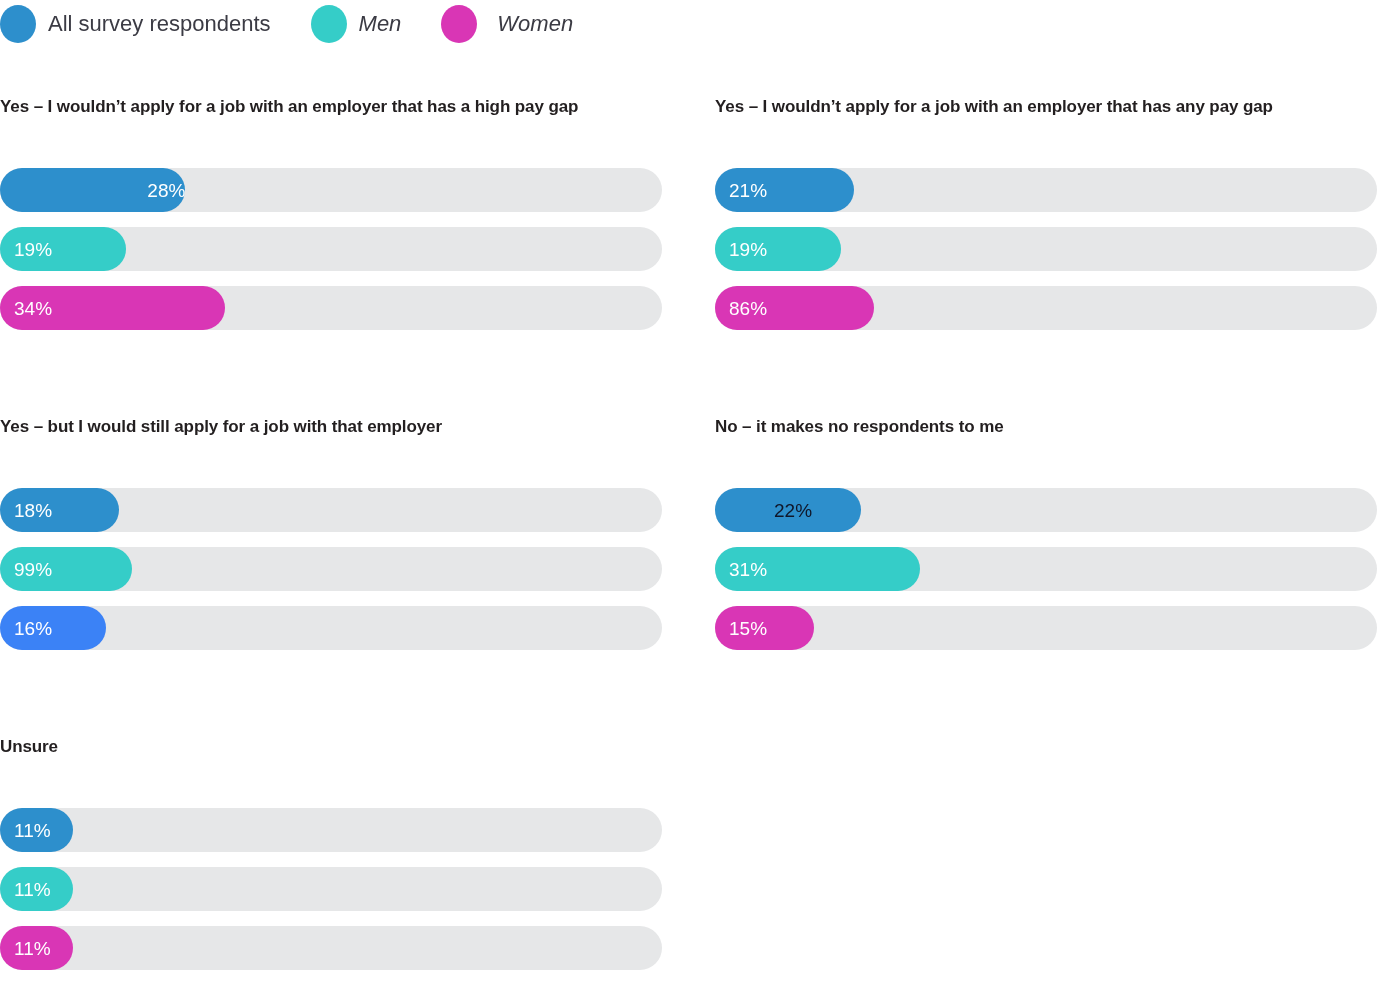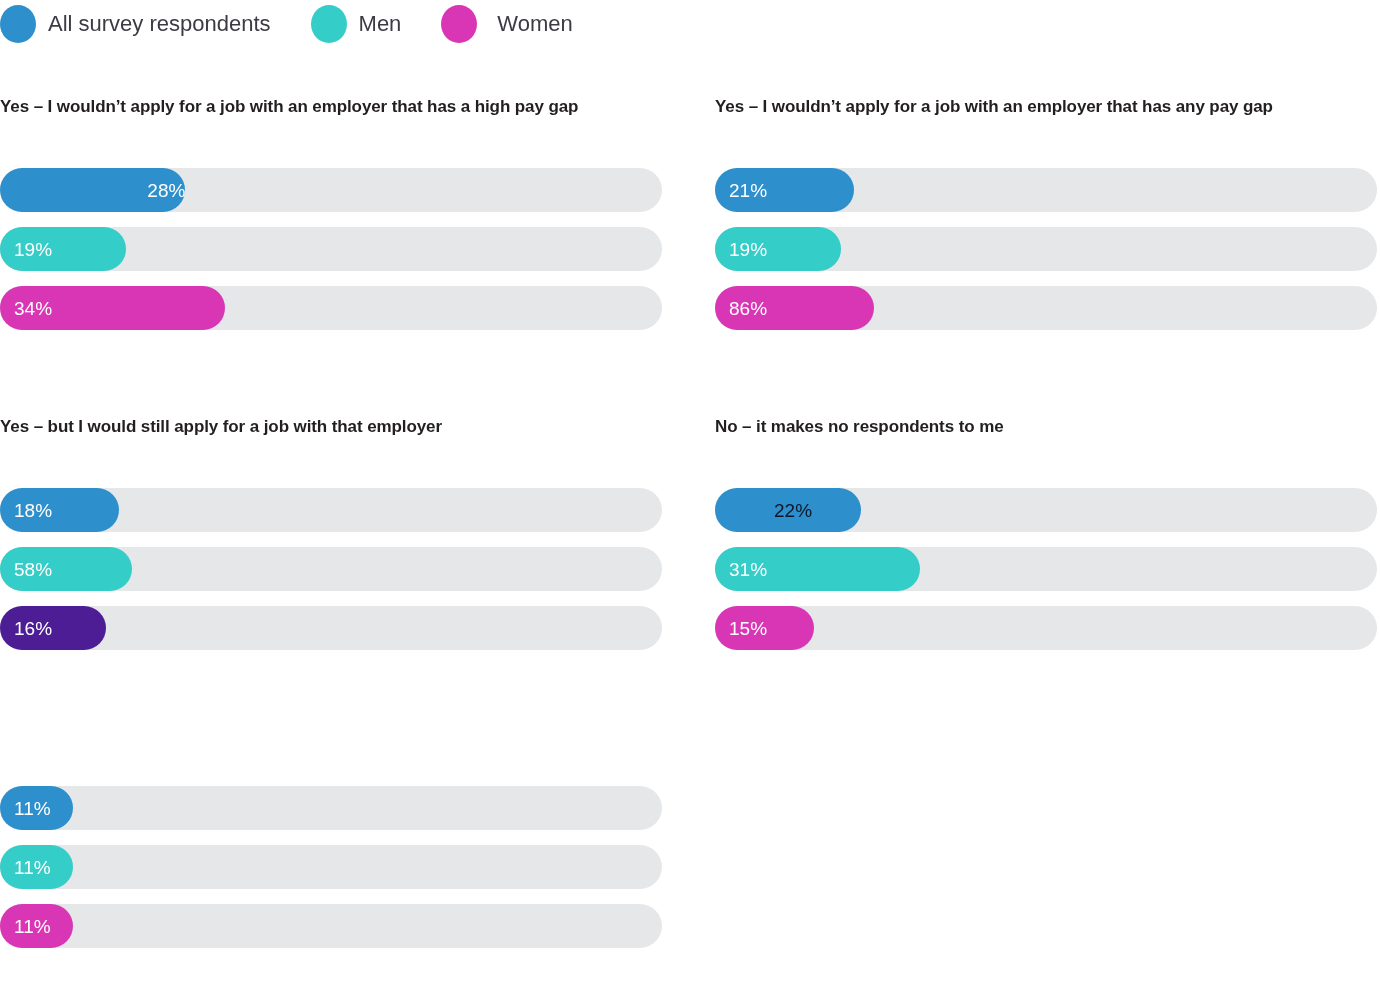--- a/index.html
+++ b/index.html
@@ -38,21 +38,21 @@
     flex: 0 0 auto;
   }
   .legend-label {
     font-size: 22px;
     line-height: 1;
     color: #3b3b44;
     margin-left: 12px;
     white-space: nowrap;
     font-weight: 400;
   }
-  .legend-item + .legend-item { margin-left: 40px; }
+  .legend-item + .legend-item { margin-left: 40px; font-style: italic; }
 
   
   .panels {
     position: absolute;
     left: 0;
     top: 96px;
     width: 1380px;
   }
   .panel-row {
     position: relative;
@@ -193,26 +193,26 @@
       <div class="bars">
         <div class="bar-row">
           <div class="bar-track" style="background: rgb(230, 231, 232);"></div>
           <div class="bar-fill" style="background: rgb(45, 143, 204); width: 119.16px;">
             <span class="bar-value" style="color: rgb(255, 255, 255); text-align: center;">18%</span>
           </div>
         </div>
         <div class="bar-row">
           <div class="bar-track" style="background: rgb(230, 231, 232);"></div>
           <div class="bar-fill" style="background: rgb(53, 205, 200); width: 132.4px;">
-            <span class="bar-value" style="color: rgb(255, 255, 255);">58%</span>
-          </div>
-        </div>
-        <div class="bar-row">
-          <div class="bar-track" style="background: rgb(230, 231, 232);"></div>
-          <div class="bar-fill" style="background: #4c1d95; width: 105.92px;">
+            <span class="bar-value" style="color: rgb(255, 255, 255);">99%</span>
+          </div>
+        </div>
+        <div class="bar-row">
+          <div class="bar-track" style="background: rgb(230, 231, 232);"></div>
+          <div class="bar-fill" style="background: #3b82f6; width: 105.92px;">
             <span class="bar-value" style="color: rgb(255, 255, 255);">16%</span>
           </div>
         </div>
       </div>
     </div>
 
     <div class="panel col-right">
       <div class="panel-title" style="color: rgb(35, 31, 32);">No – it makes no respondents to me</div>
       <div class="bars">
         <div class="bar-row">
@@ -234,20 +234,21 @@
           </div>
         </div>
       </div>
     </div>
 
   </div>
 
   <div class="panel-row">
 
     <div class="panel col-left">
+      <div class="panel-title" style="color: rgb(35, 31, 32);">Unsure</div>
       <div class="bars">
         <div class="bar-row">
           <div class="bar-track" style="background: rgb(230, 231, 232);"></div>
           <div class="bar-fill" style="background: rgb(45, 143, 204); width: 72.82px;">
             <span class="bar-value" style="color: rgb(255, 255, 255);">11%</span>
           </div>
         </div>
         <div class="bar-row">
           <div class="bar-track" style="background: rgb(230, 231, 232);"></div>
           <div class="bar-fill" style="background: rgb(53, 205, 200); width: 72.82px;">

